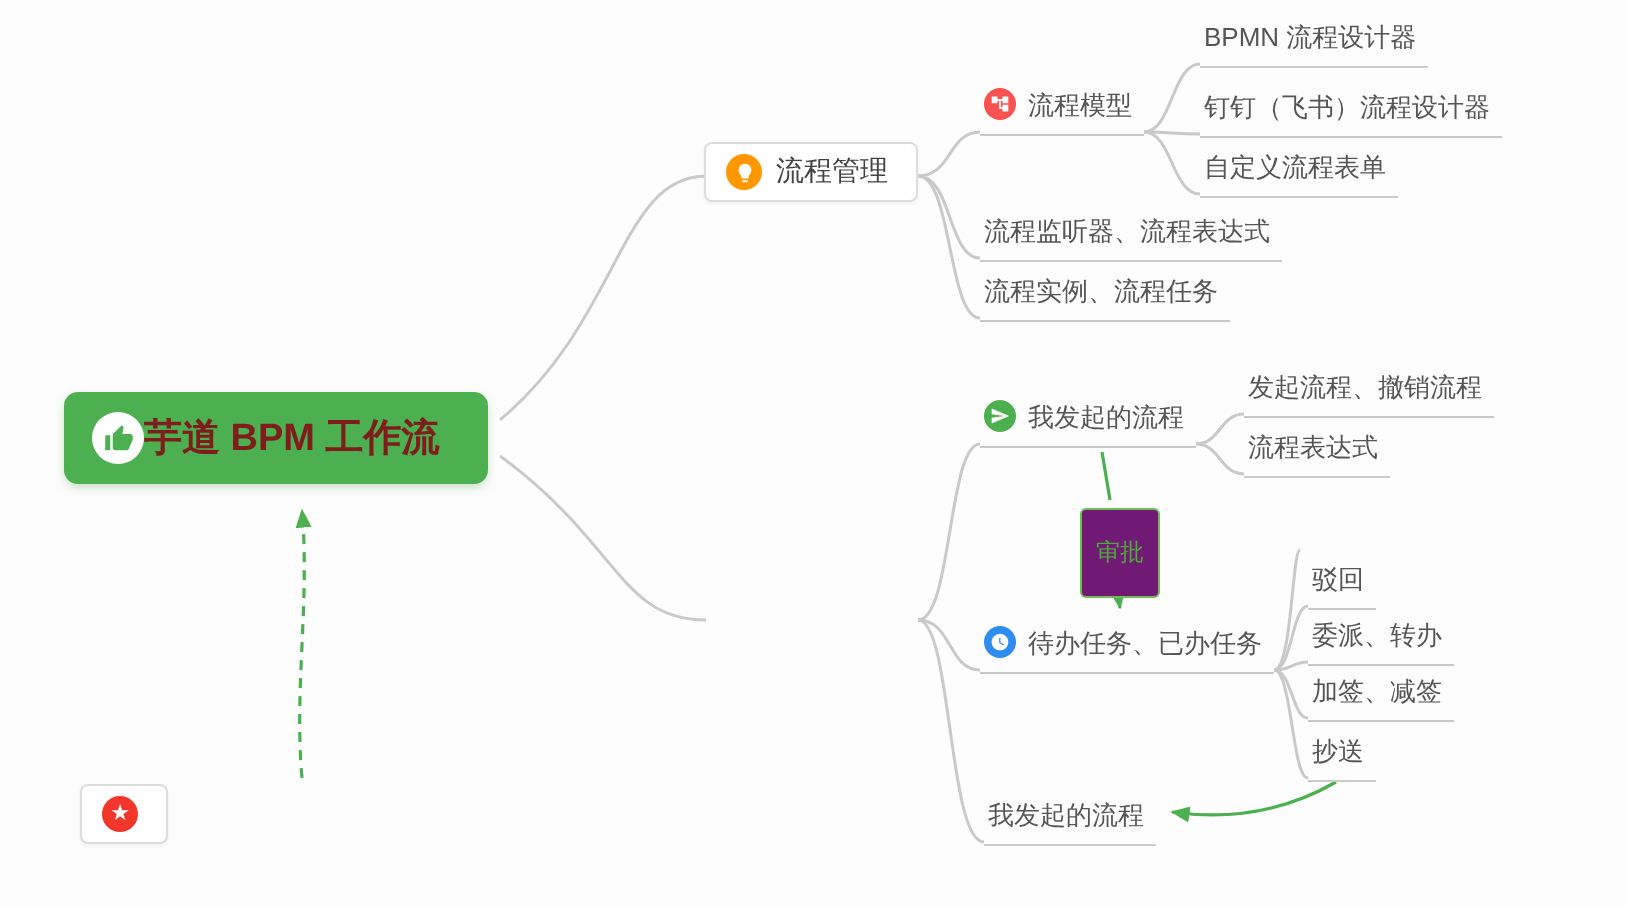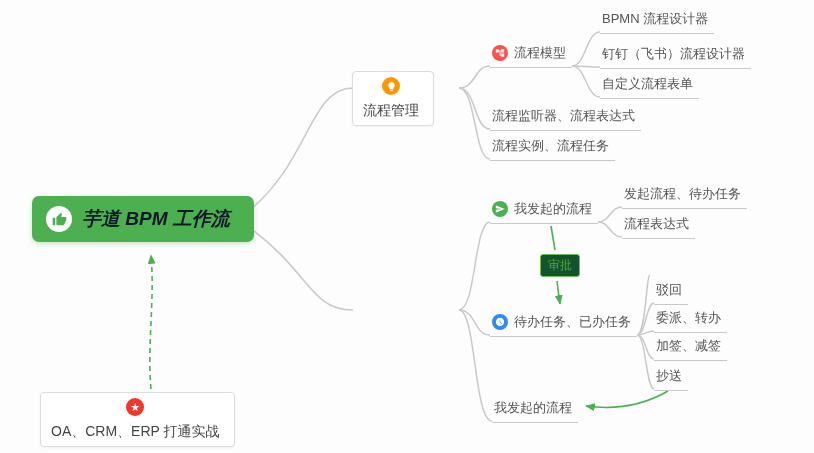--- a/index.html
+++ b/index.html
@@ -6,62 +6,62 @@
   .canvas{
     position:relative;width:814px;height:453px;overflow:hidden;
     background:#fdfdfd;
     font-family:"Liberation Sans","DejaVu Sans",sans-serif;
   }
   svg.links{position:absolute;left:0;top:0;width:814px;height:453px;}
 
   
   .root-node{
     position:absolute;left:32px;top:196px;
-    display:flex;align-items:center;gap:10px;
-    background:#4caf50;color:#0f172a;
+    display:flex;align-items:center;
+    background:#4caf50;color:#7f1d1d;
     font-size:19px;font-weight:bold;
     padding:10px 24px 10px 14px;border-radius:7px;
     box-shadow:0 2px 5px rgba(60,150,60,.25);
-    white-space:nowrap;cursor:default;font-style:italic;
+    white-space:nowrap;cursor:default;
   }
   .root-icon{width:26px;height:26px;border-radius:50%;background:#fff;
     display:flex;align-items:center;justify-content:center;flex:none;}
 
   
   .box-node{
     position:absolute;display:flex;align-items:center;gap:7px;
     background:#fff;border:1px solid #dcdcdc;border-radius:4px;
     padding:5px 14px 5px 10px;font-size:14px;color:#444;
-    box-shadow:0 1px 2px rgba(0,0,0,.05);white-space:nowrap;flex-direction:column;
+    box-shadow:0 1px 2px rgba(0,0,0,.05);white-space:nowrap;
   }
 
   
   .leaf{
-    position:absolute;display:flex;align-items:center;gap:6px;
+    position:absolute;display:flex;align-items:flex-start;gap:6px;
     padding:0 6px 5px 2px;border-bottom:1.5px solid #c9c9c9;
     font-size:13px;color:#555;white-space:nowrap;
   }
 
   .circle-icon{border-radius:50%;display:inline-flex;align-items:center;
     justify-content:center;flex:none;}
   .ci-18{width:18px;height:18px}
   .ci-16{width:16px;height:16px}
   .bg-orange{background:#ff9800}
   .bg-purple{background:#9b6ee8}
   .bg-red{background:#fa5151}
   .bg-green{background:#4caf50}
   .bg-blue{background:#2d8cf0}
   .bg-star{background:#f2362b}
   .star-glyph{color:#fff;font-size:11px;line-height:1;}
 
   
   .badge{
     position:absolute;left:540px;top:254px;
-    background:#14532d;border:1px solid #6fbf57;color:#4ea83b;
-    font-size:12px;padding:2px 7px;border-radius:3px;white-space:nowrap;
+    background:#701a75;border:1px solid #6fbf57;color:#4ea83b;
+    font-size:12px;padding:13px 7px;border-radius:3px;white-space:nowrap;
   }
 </style>
 </head>
 <body>
 
 <div class="canvas">
 
   <svg class="links" viewBox="0 0 814 453">
     <defs>
       <marker id="arrow-green" markerWidth="7" markerHeight="6" refX="5.5" refY="2.5" orient="auto">
@@ -144,21 +144,21 @@
   <div class="leaf" style="left:490px;top:200px">
     <span class="circle-icon ci-16 bg-green">
       <svg width="10" height="10" viewBox="0 0 24 24">
           <path fill="#fff" d="M2.01 21 23 12 2.01 3 2 10l15 2-15 2z"></path>
         </svg>
     </span>
     <span>我发起的流程</span>
   </div>
 
   <div class="leaf" style="left:622px;top:185px">
-    <span>发起流程、待办任务</span>
+    <span>发起流程、撤销流程</span>
   </div>
   <div class="leaf" style="left:622px;top:215px">
     <span>流程表达式</span>
   </div>
 
   <span class="badge">审批</span>
 
   <div class="leaf" style="left:490px;top:313px">
     <span class="circle-icon ci-16 bg-blue">
       <svg width="10" height="10" viewBox="0 0 24 24">
@@ -182,16 +182,15 @@
   </div>
 
   <div class="leaf" style="left:492px;top:399px">
     <span>我发起的流程</span>
   </div>
 
   <div class="box-node" style="left:40px;top:392px">
     <span class="circle-icon ci-18 bg-star">
       <span class="star-glyph">★</span>
     </span>
-    <span>OA、CRM、ERP 打通实战</span>
   </div>
 
 </div>
 
 </body></html>

